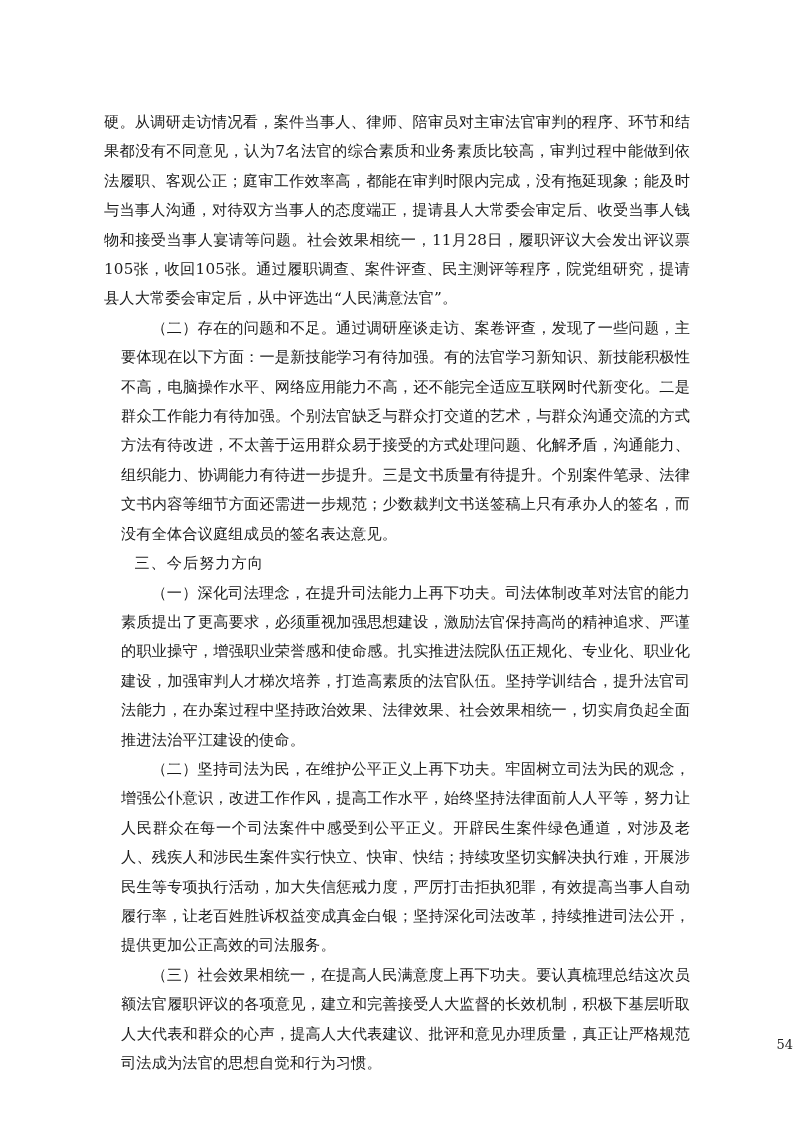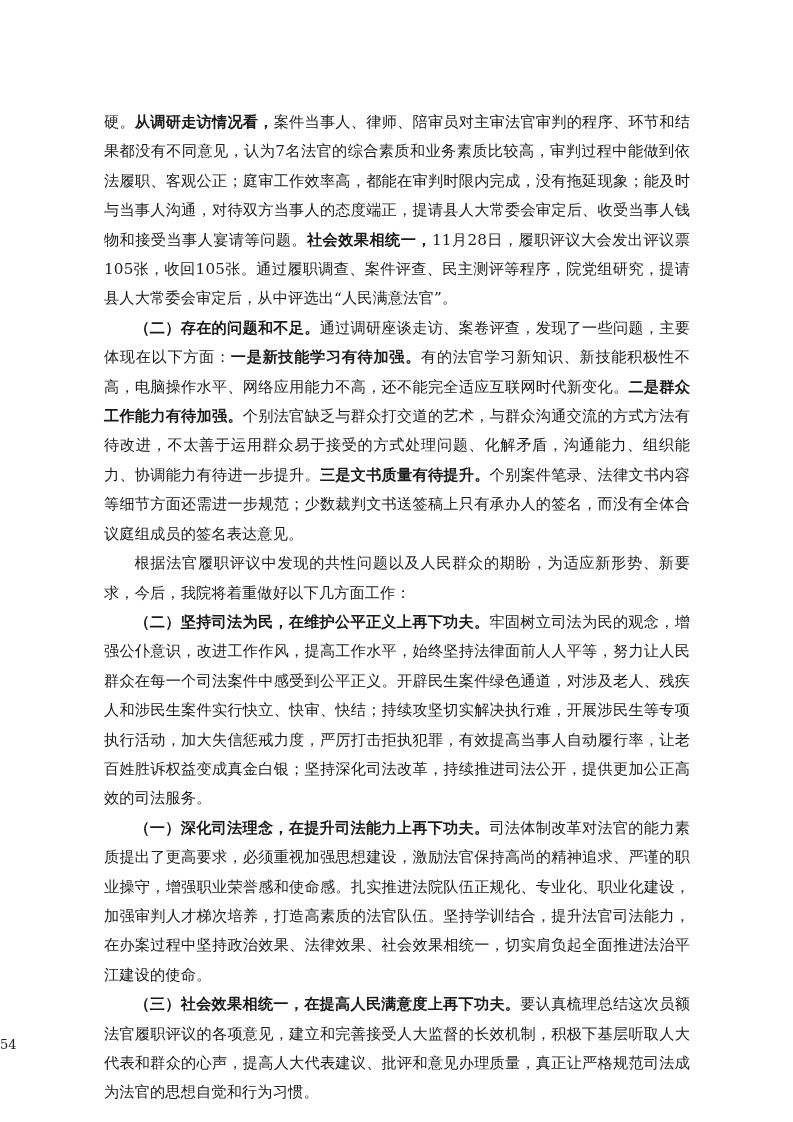--- a/index.html
+++ b/index.html
@@ -28,51 +28,52 @@
     font-size: 15.2px;
     line-height: 29.4px;
     color: #1b1b1b;
     text-align: justify;
     text-justify: inter-ideograph;
     margin: 0;
     letter-spacing: 0.15px;
   }
   .indent2 {
     text-indent: 2em;
+    margin-left: 17px;
   }
   .b {
-    font-weight: bold;
+    font-weight: normal;
   }
   .heading-sec {
     font-size: 15.2px;
     line-height: 29.4px;
     color: #1b1b1b;
     margin: 0;
     text-indent: 2em;
     font-weight: bold;
     letter-spacing: 1px;
   }
   .page-number {
     position: absolute;
-    left: 0;
+    left: 14px;
     right: 0;
     top: 1037px;
-    text-align: left;
+    text-align: right;
     font-size: 13px;
     color: #222222;
     font-family: "DejaVu Serif", "Liberation Serif", serif;
   }
 </style>
 </head>
 <body>
 
 <div class="page">
   <div class="content">
     <p class="para"><span>硬。</span><span class="b">从调研走访情况看，</span><span>案件当事人、律师、陪审员对主审法官审判的程序、环节和结果都没有不同意见，认为7名法官的综合素质和业务素质比较高，审判过程中能做到依法履职、客观公正；庭审工作效率高，都能在审判时限内完成，没有拖延现象；能及时与当事人沟通，对待双方当事人的态度端正，提请县人大常委会审定后、收受当事人钱物和接受当事人宴请等问题。</span><span class="b">社会效果相统一，</span><span>11月28日，履职评议大会发出评议票105张，收回105张。通过履职调查、案件评查、民主测评等程序，院党组研究，提请县人大常委会审定后，从中评选出“人民满意法官”。</span></p>
     <p class="para indent2"><span class="b">（二）存在的问题和不足。</span><span>通过调研座谈走访、案卷评查，发现了一些问题，主要体现在以下方面：</span><span class="b">一是新技能学习有待加强。</span><span>有的法官学习新知识、新技能积极性不高，电脑操作水平、网络应用能力不高，还不能完全适应互联网时代新变化。</span><span class="b">二是群众工作能力有待加强。</span><span>个别法官缺乏与群众打交道的艺术，与群众沟通交流的方式方法有待改进，不太善于运用群众易于接受的方式处理问题、化解矛盾，沟通能力、组织能力、协调能力有待进一步提升。</span><span class="b">三是文书质量有待提升。</span><span>个别案件笔录、法律文书内容等细节方面还需进一步规范；少数裁判文书送签稿上只有承办人的签名，而没有全体合议庭组成员的签名表达意见。</span></p>
-    <p class="para indent2"><span>根据法官履职评议中发现的共性问题以及人民群众的期盼，为适应新形势、新要求，今后，我院将着重做好以下几方面工作：</span></p>
+    <p class="heading-sec"><span class="b">三、今后努力方向</span></p>
+    <p class="para indent2"><span class="b">（一）深化司法理念，在提升司法能力上再下功夫。</span><span>司法体制改革对法官的能力素质提出了更高要求，必须重视加强思想建设，激励法官保持高尚的精神追求、严谨的职业操守，增强职业荣誉感和使命感。扎实推进法院队伍正规化、专业化、职业化建设，加强审判人才梯次培养，打造高素质的法官队伍。坚持学训结合，提升法官司法能力，在办案过程中坚持政治效果、法律效果、社会效果相统一，切实肩负起全面推进法治平江建设的使命。</span></p>
     <p class="para indent2"><span class="b">（二）坚持司法为民，在维护公平正义上再下功夫。</span><span>牢固树立司法为民的观念，增强公仆意识，改进工作作风，提高工作水平，始终坚持法律面前人人平等，努力让人民群众在每一个司法案件中感受到公平正义。开辟民生案件绿色通道，对涉及老人、残疾人和涉民生案件实行快立、快审、快结；持续攻坚切实解决执行难，开展涉民生等专项执行活动，加大失信惩戒力度，严厉打击拒执犯罪，有效提高当事人自动履行率，让老百姓胜诉权益变成真金白银；坚持深化司法改革，持续推进司法公开，提供更加公正高效的司法服务。</span></p>
-    <p class="para indent2"><span class="b">（一）深化司法理念，在提升司法能力上再下功夫。</span><span>司法体制改革对法官的能力素质提出了更高要求，必须重视加强思想建设，激励法官保持高尚的精神追求、严谨的职业操守，增强职业荣誉感和使命感。扎实推进法院队伍正规化、专业化、职业化建设，加强审判人才梯次培养，打造高素质的法官队伍。坚持学训结合，提升法官司法能力，在办案过程中坚持政治效果、法律效果、社会效果相统一，切实肩负起全面推进法治平江建设的使命。</span></p>
     <p class="para indent2"><span class="b">（三）社会效果相统一，在提高人民满意度上再下功夫。</span><span>要认真梳理总结这次员额法官履职评议的各项意见，建立和完善接受人大监督的长效机制，积极下基层听取人大代表和群众的心声，提高人大代表建议、批评和意见办理质量，真正让严格规范司法成为法官的思想自觉和行为习惯。</span></p>
 
   </div>
   <div class="page-number">54</div>
 </div>
 
 </body></html>

